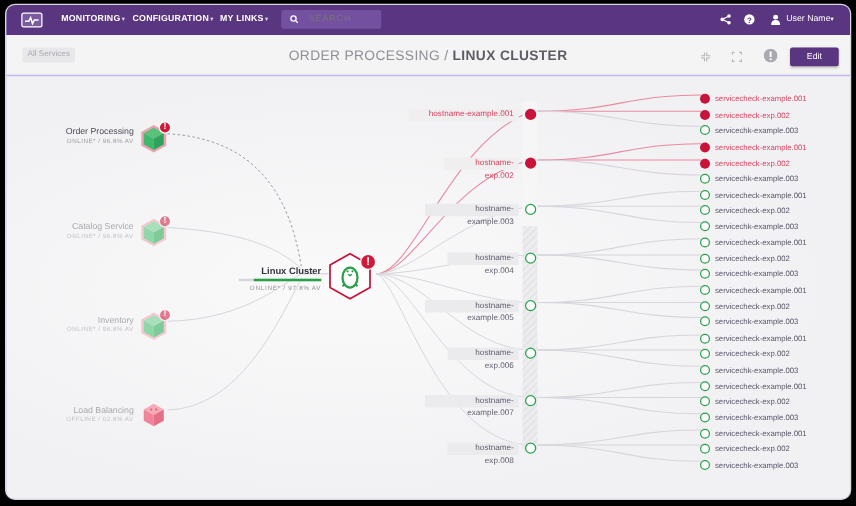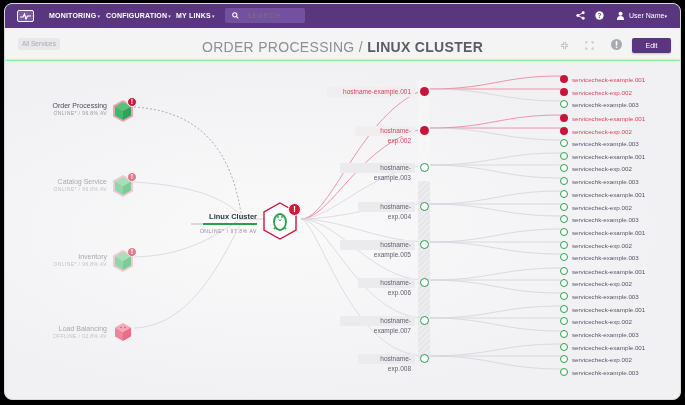--- a/index.html
+++ b/index.html
@@ -1,20 +1,20 @@
 <!DOCTYPE html>
 <html><head>
 <meta charset="utf-8">
 <style>
   * { box-sizing: border-box; margin: 0; padding: 0; }
   html, body { width: 685px; height: 405px; overflow: hidden; background: #000; }
   body { font-family: "Liberation Sans", "DejaVu Sans", sans-serif; }
   .window {
     position: absolute; left: 4px; top: 3px; width: 677px; height: 397px;
-    border-radius: 8px; overflow: hidden; background: #86efac;
+    border-radius: 8px; overflow: hidden; background: #c4b5fd;
     border: 1px solid #d9d9dc;
   }
   
   .topbar {
     position: absolute; left: 0; top: 0; width: 100%; height: 24px;
     background: #5b3680; display: flex; align-items: center;
   }
   .logo {
     position: absolute; left: 12px; top: 6px; width: 17px; height: 12px;
     border: 1px solid #fff; border-radius: 2px; background: #7c5aa0;
@@ -43,21 +43,21 @@
   .subbar {
     position: absolute; left: 0; top: 24px; width: 100%; height: 32px;
     border-bottom: 1px solid #e4e4e7; background: #f4f4f5;
   }
   .all-services {
     position: absolute; left: 13px; top: 10px; height: 12px; line-height: 12px;
     padding: 0 4px; background: #e8e8eb; color: #a9a9b0; font-size: 6.5px; border-radius: 2px;
   }
   .page-title {
     position: absolute; left: 0; width: 100%; top: 11px; text-align: center;
-    font-size: 14px; color: #8e8e96; letter-spacing: 0.3px;
+    font-size: 11px; color: #8e8e96; letter-spacing: 0.3px;
   }
   .page-title b { color: #5c5c66; font-weight: bold; }
   .sb-icon { position: absolute; top: 13px; width: 9px; height: 9px; cursor: pointer; }
   .edit-btn {
     position: absolute; left: 627px; top: 10px; width: 39px; height: 15px;
     background: #5b3680; color: #fff; font-size: 7px; border: none;
     border-radius: 2px; cursor: pointer; font-family: "Liberation Sans", sans-serif;
     box-shadow: 0 1px 2px rgba(0,0,0,0.2);
   }
 

